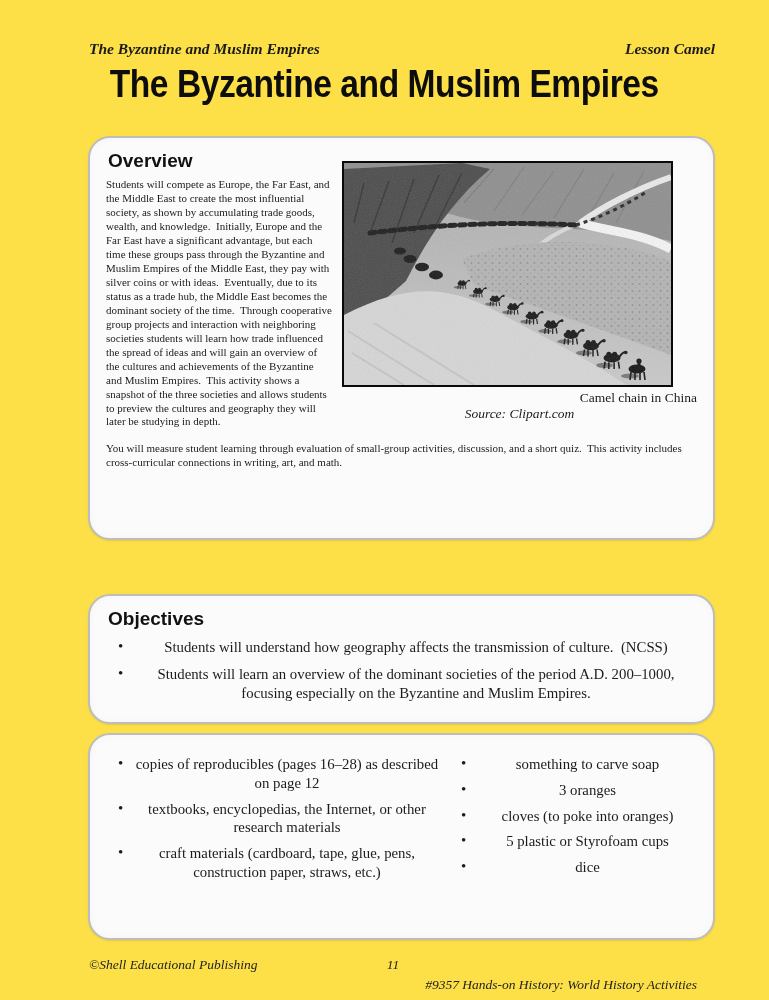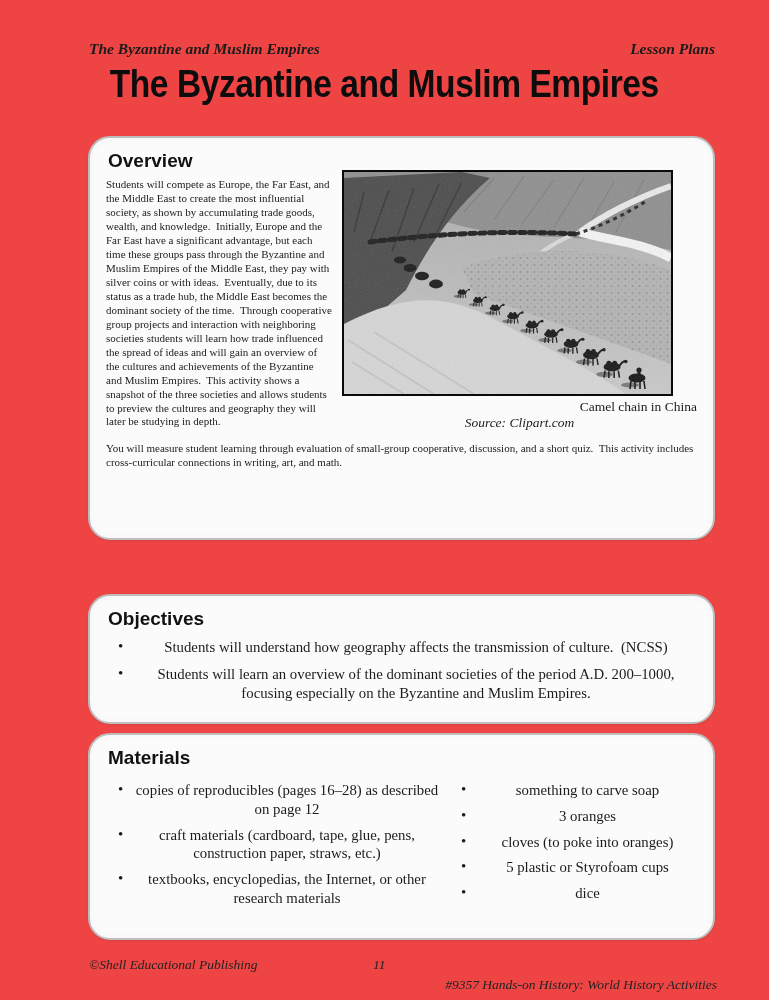--- a/index.html
+++ b/index.html
@@ -1,17 +1,17 @@
 <!DOCTYPE html>
 <html><head>
 <meta charset="utf-8">
 <style>
   html,body{margin:0;padding:0;background:#ffffff;}
   .page{
-    position:relative;width:769px;height:1000px;background:#ef4444;
+    position:relative;width:769px;height:1000px;background:#fde047;
     font-family:"Liberation Serif",serif;color:#1b1b1b;overflow:hidden;
   }
   
   .running-head{
     position:absolute;left:89px;right:54px;top:40px;
     display:flex;justify-content:space-between;
     font-style:italic;font-weight:bold;font-size:15.5px;
   }
   
   .title-wrap{position:absolute;left:0;right:0;top:62px;text-align:center;}
@@ -37,21 +37,21 @@
   .box-materials{top:733px;min-height:207px;}
 
   .serif-p{
     margin:6px 0 0 0;font-size:11px;line-height:1.27;
     white-space:pre-wrap;
   }
   .para-gap{margin-top:13px;}
 
   
   figure.photo-fig{
-    float:right;width:357px;margin:20px 0 4px 10px;text-align:right;
+    float:right;width:357px;margin:11px 0 4px 10px;text-align:right;
   }
   .photo-frame{
     width:327px;height:222px;border:2px solid #0a0a0a;
     background:#a8a8a8;line-height:0;
   }
   figcaption{margin-top:3px;font-size:13.5px;line-height:1.22;padding-right:2px;}
   figcaption .src{font-style:italic;text-align:center;}
 
   
   ul.blist{list-style:none;margin:8px 0 0 10px;padding:0;text-align:center;}
@@ -60,35 +60,35 @@
     font-size:14.8px;line-height:1.27;white-space:pre-wrap;
   }
   ul.blist li::before{content:"\2022";position:absolute;left:2px;top:-1px;font-size:15px;}
   .mat-cols{display:flex;gap:8px;}
   .mat-cols .col-left{width:335px;flex:0 0 auto;}
   .mat-cols .col-right{flex:1;}
   .mat-cols ul.blist li{margin-bottom:7px;}
 
   
   .page-footer{
-    position:absolute;left:89px;right:52px;top:957px;display:flex;
+    position:absolute;left:89px;right:72px;top:957px;display:flex;
     font-style:italic;font-size:13.5px;color:#222;
   }
   .page-footer .f-left{flex:1;text-align:left;}
-  .page-footer .f-center{width:60px;text-align:left;}
+  .page-footer .f-center{width:60px;text-align:center;}
   .page-footer .f-right{flex:1;text-align:right;margin-top:20px;}
 </style>
 </head>
 <body>
 
 <div class="page">
 
   <div class="running-head">
     <span>The Byzantine and Muslim Empires</span>
-    <span>Lesson Plans</span>
+    <span>Lesson Camel</span>
   </div>
 
   <div class="title-wrap">
     <h1>The Byzantine and Muslim Empires</h1>
   </div>
 
   <section class="box box-overview">
     <figure class="photo-fig">
       <div class="photo-frame">
         <svg viewBox="0 0 327 222" width="327" height="222">
@@ -171,39 +171,38 @@
           <rect width="327" height="222" filter="url(#grain)" opacity="0.16"></rect>
         </svg>
       </div>
       <figcaption>
         <div>Camel chain in China</div>
         <div class="src">Source: Clipart.com</div>
       </figcaption>
     </figure>
     <h2>Overview</h2>
     <p class="serif-p">Students will compete as Europe, the Far East, and the Middle East to create the most influential society, as shown by accumulating trade goods, wealth, and knowledge.  Initially, Europe and the Far East have a significant advantage, but each time these groups pass through the Byzantine and Muslim Empires of the Middle East, they pay with silver coins or with ideas.  Eventually, due to its status as a trade hub, the Middle East becomes the dominant society of the time.  Through cooperative group projects and interaction with neighboring societies students will learn how trade influenced the spread of ideas and will gain an overview of the cultures and achievements of the Byzantine and Muslim Empires.  This activity shows a snapshot of the three societies and allows students to preview the cultures and geography they will later be studying in depth.</p>
-    <p class="serif-p para-gap">You will measure student learning through evaluation of small-group cooperative, discussion, and a short quiz.  This activity includes cross-curricular connections in writing, art, and math.</p>
+    <p class="serif-p para-gap">You will measure student learning through evaluation of small-group activities, discussion, and a short quiz.  This activity includes cross-curricular connections in writing, art, and math.</p>
   </section>
 
   <section class="box box-objectives">
     <h2>Objectives</h2>
     <ul class="blist">
       <li>Students will understand how geography affects the transmission of culture.  (NCSS)</li>
       <li>Students will learn an overview of the dominant societies of the period A.D. 200–1000, focusing especially on the Byzantine and Muslim Empires.</li>
     </ul>
   </section>
 
   <section class="box box-materials">
-    <h2>Materials</h2>
     <div class="mat-cols">
       <div class="col-left">
         <ul class="blist">
           <li>copies of reproducibles (pages 16–28) as described on page 12</li>
+          <li>textbooks, encyclopedias, the Internet, or other research materials</li>
           <li>craft materials (cardboard, tape, glue, pens, construction paper, straws, etc.)</li>
-          <li>textbooks, encyclopedias, the Internet, or other research materials</li>
         </ul>
       </div>
       <div class="col-right">
         <ul class="blist">
           <li>something to carve soap</li>
           <li>3 oranges</li>
           <li>cloves (to poke into oranges)</li>
           <li>5 plastic or Styrofoam cups</li>
           <li>dice</li>
         </ul>

